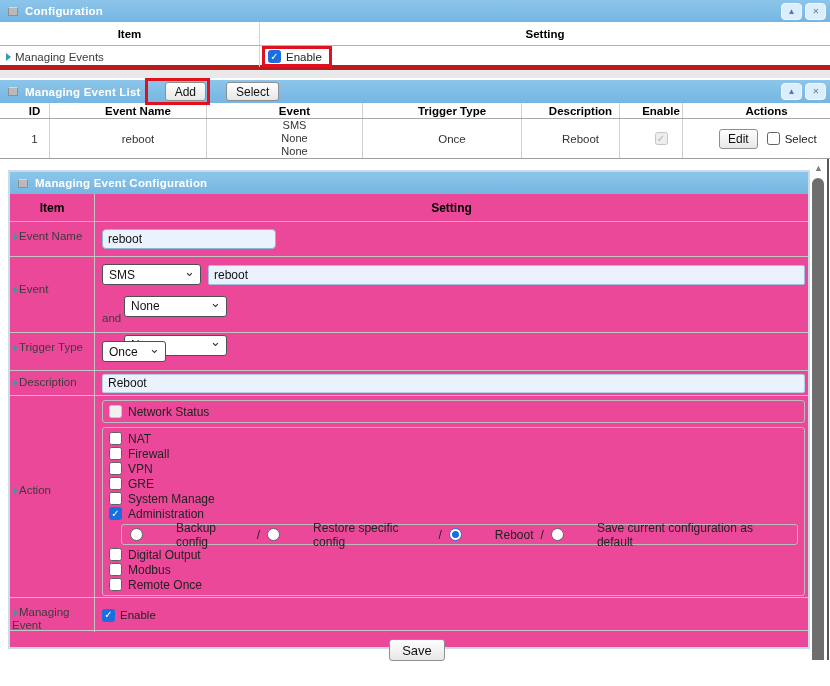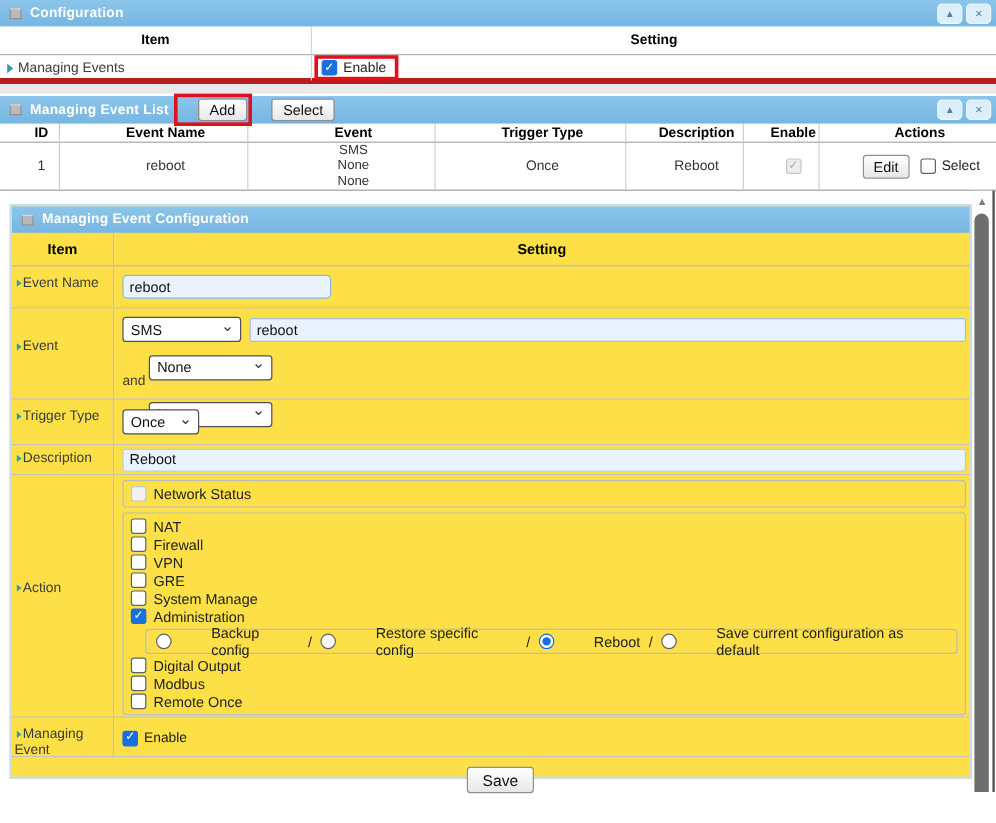--- a/index.html
+++ b/index.html
@@ -76,21 +76,21 @@
   .p2-row { height: 40px; border-bottom: 1px solid #9f9f9f; }
   .p2-row .cell { font-size: 11.5px; color: #333; }
   .evt-lines { font-size: 11px; line-height: 13px; }
   .actions-cell { justify-content: flex-start !important; padding-left: 6px; }
   .actions-cell .btn { padding: 2px 8px; }
   .actions-cell .cb { margin-left: 9px; }
 
   
   .bottom-wrap { position: relative; height: 501px; margin-top: 0; }
   .panel3 { position: absolute; left: 8px; top: 11px; width: 802px; height: 479px;
-    border: 2px solid #c9dcea; background: #fde047; }
+    border: 2px solid #c9dcea; background: #ec4899; }
   .p3-thead { display: grid; grid-template-columns: 85px 1fr; height: 28px; border-bottom: 1px solid #b9b9b9; }
   .p3-thead .cell { display: flex; align-items: center; justify-content: center;
     font-size: 12px; font-weight: bold; color: #000; }
   .p3-thead .cell:first-child { border-right: 1px solid #c4c4c4; }
   .p3-row { display: grid; grid-template-columns: 85px 1fr; border-bottom: 1px solid #c4c4c4; }
   .p3-row .labelcell { border-right: 1px solid #c4c4c4; font-size: 11.5px; color: #3c3c3c;
     padding: 8px 2px 0 2px; line-height: 13px; }
   .p3-row .labelcell .tri { margin: 0 1px 0 2px; border-left-width: 4px;
     border-top-width: 3.5px; border-bottom-width: 3.5px; }
   .p3-row .setcell { padding: 0 3px 0 7px; }

